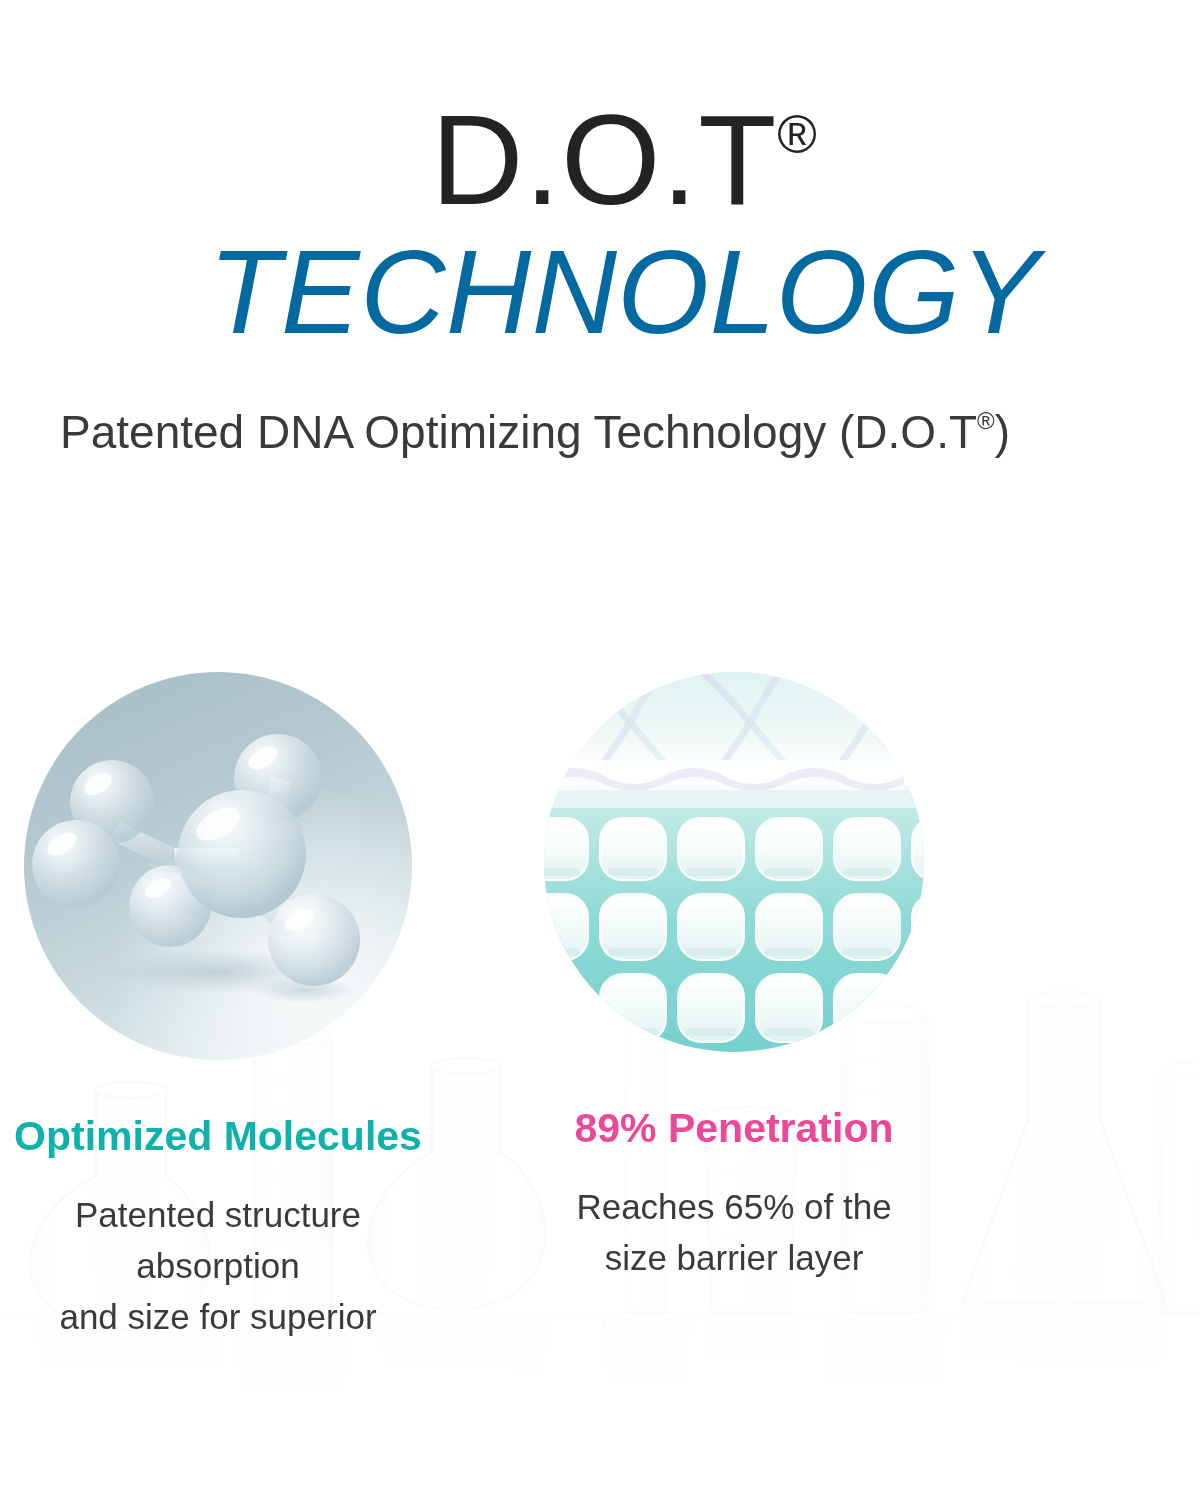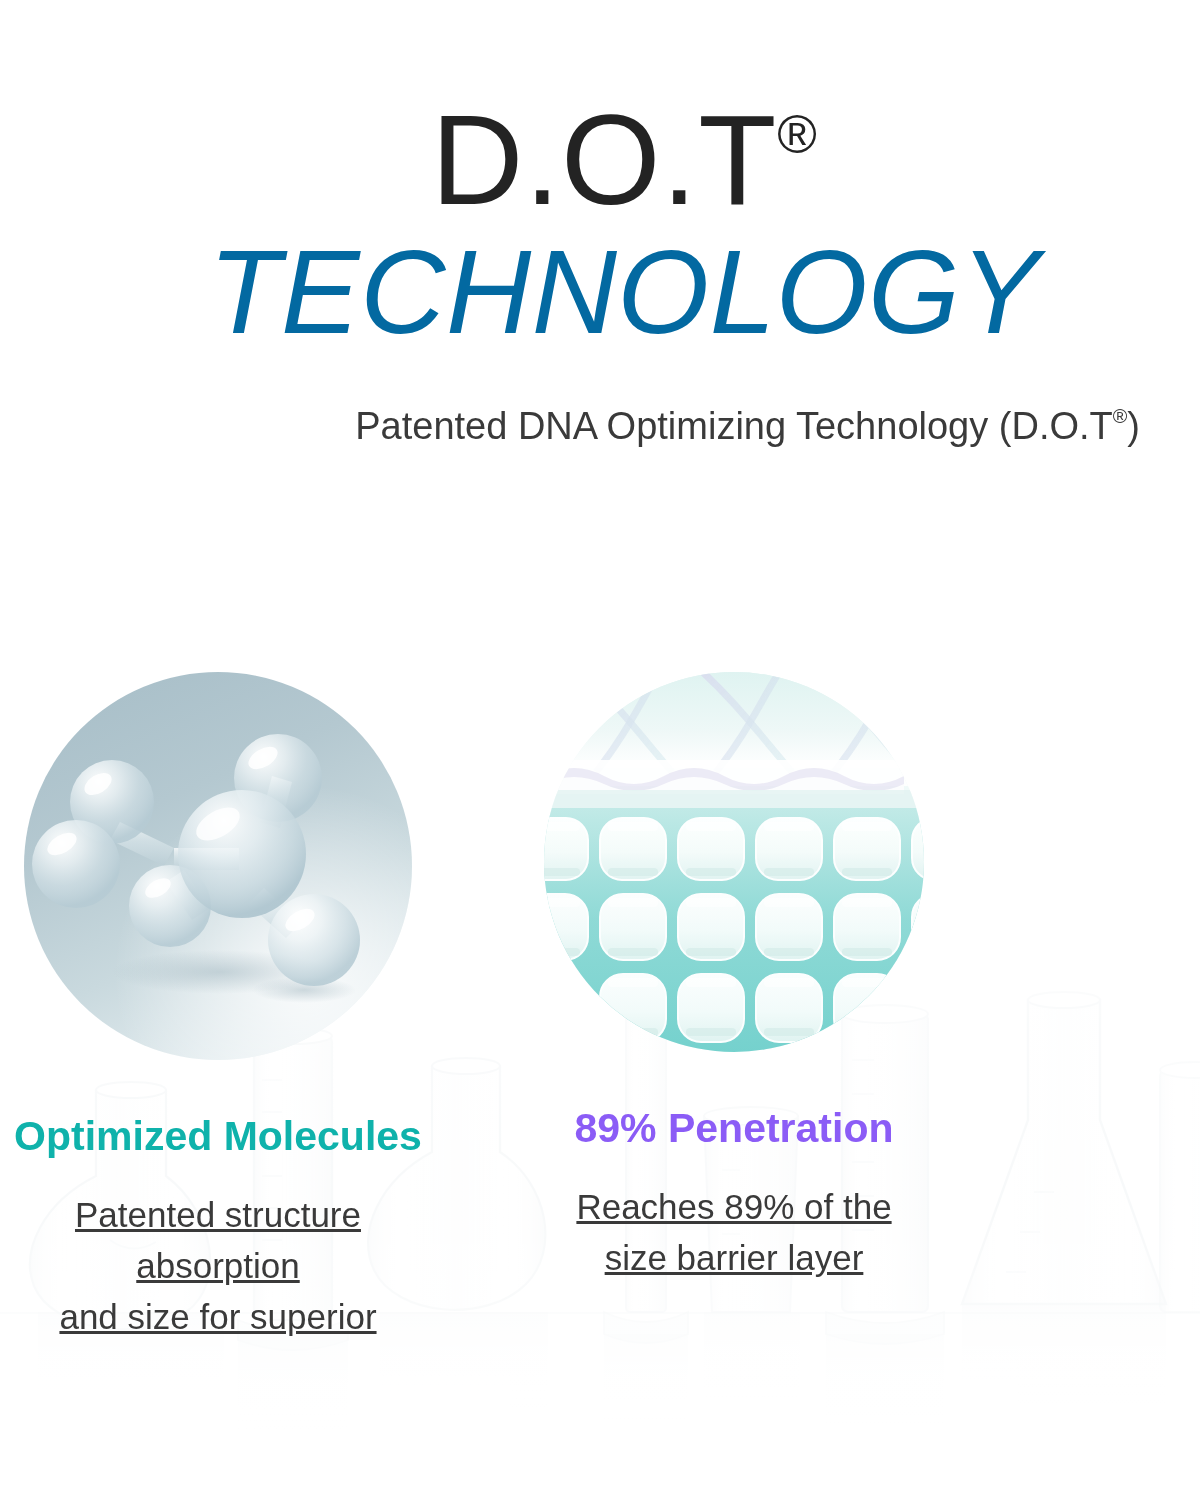--- a/index.html
+++ b/index.html
@@ -93,22 +93,22 @@
     white-space: nowrap;
     font-style: italic;
   }
 
   
   .subtitle {
     position: absolute;
     left: 60px;
     top: 398px;
     width: 1080px;
-    text-align: right;
-    font-size: 38px;
+    text-align: left;
+    font-size: 46px;
     line-height: 1.52;
     color: #3a3a3a;
     font-weight: 400;
   }
   .subtitle .reg {
     font-size: 0.52em;
     vertical-align: 0.80em;
   }
   .subtitle-line { display: block; white-space: nowrap; }
 
@@ -148,21 +148,20 @@
     font-weight: bold;
     line-height: 1.1;
     white-space: nowrap;
   }
   .feature-body {
     margin-top: 30px;
     font-size: 35px;
     line-height: 1.46;
     color: #3a3a3a;
     text-align: center;
-    text-decoration: underline;
   }
   .feature-body .bline { display: block; white-space: nowrap; }
 
   
   .mol-bg {
     position: absolute;
     inset: 0;
     background:
       radial-gradient(circle at 72% 78%, rgba(255,255,255,0.85) 0%, rgba(255,255,255,0.0) 46%),
       linear-gradient(156deg, #a6bdc7 0%, #b4c8d0 34%, #c9d9de 62%, #e4edf0 86%, #eef4f5 100%);
@@ -480,22 +479,22 @@
               <rect x="-14" y="356" width="50" height="8" rx="4"></rect>
               <rect x="64" y="356" width="50" height="8" rx="4"></rect>
               <rect x="142" y="356" width="50" height="8" rx="4"></rect>
               <rect x="220" y="356" width="50" height="8" rx="4"></rect>
               <rect x="298" y="356" width="50" height="8" rx="4"></rect>
             </g>
           </g>
         </svg>
       </div>
 
-      <div class="feature-heading" style="color:#8b5cf6">89% Penetration</div>
+      <div class="feature-heading" style="color:#ec4899">89% Penetration</div>
 
       <div class="feature-body">
-        <span class="bline">Reaches 89% of the</span>
+        <span class="bline">Reaches 65% of the</span>
         <span class="bline">size barrier layer</span>
       </div>
     </div>
 
   </div>
 </div>
 
 </body></html>

